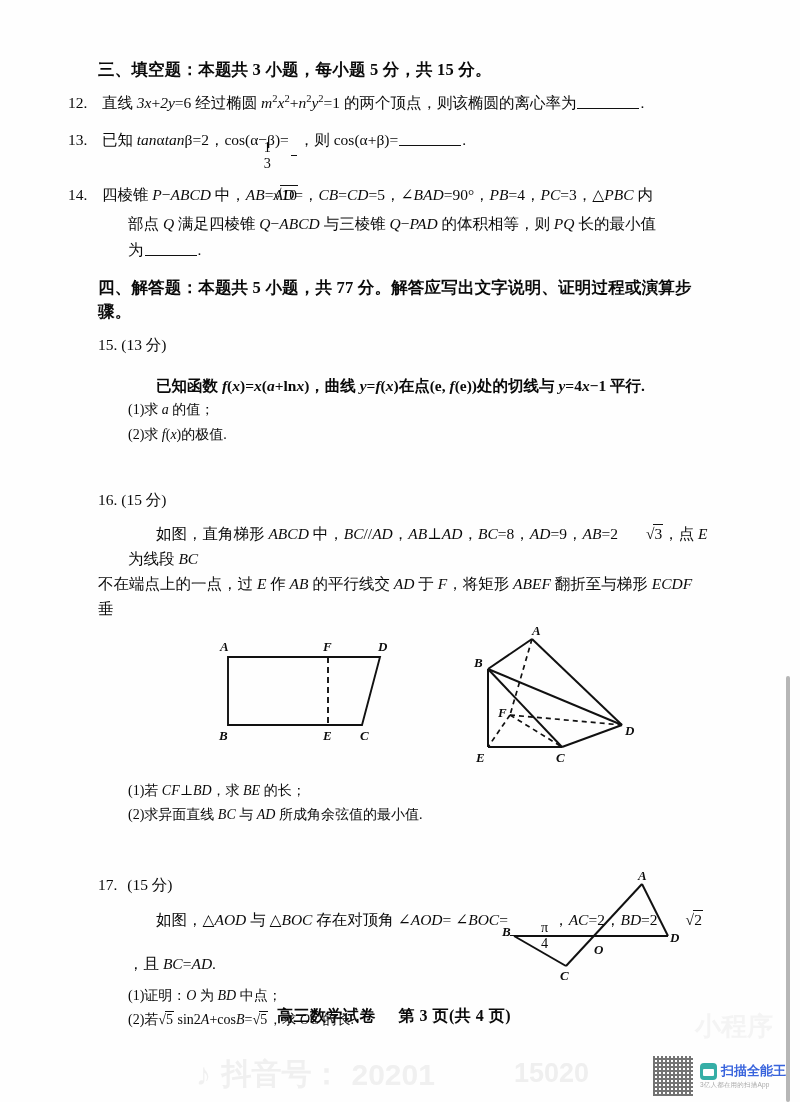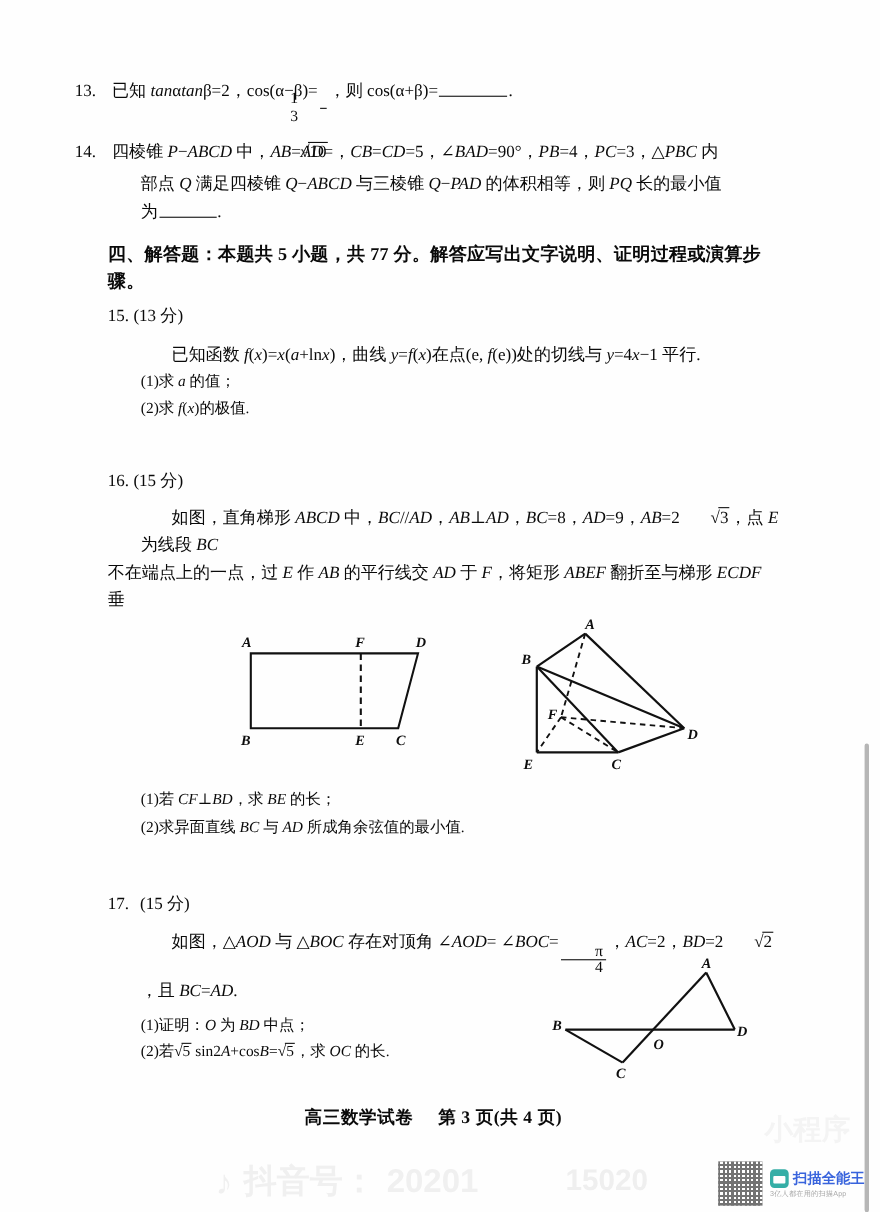--- a/index.html
+++ b/index.html
@@ -249,21 +249,28 @@
     border-radius: 2px;
   }
 </style>
 </head>
 <body>
 
 <div class="page">
 
   <div class="content">
 
-
+    <div class="sec-head">
+      <span>三、填空题：本题共 3 小题，每小题 5 分，共 15 分。</span>
+    </div>
+
+    <div class="q qline hang">
+      <span class="q-num">12.</span>
+      直线 <i>3x</i>+<i>2y</i>=6 经过椭圆 <i>m</i><sup>2</sup><i>x</i><sup>2</sup>+<i>n</i><sup>2</sup><i>y</i><sup>2</sup>=1 的两个顶点，则该椭圆的离心率为<span class="blank"></span>.
+    </div>
 
     <div class="q qline hang" style="margin-top:12px;">
       <span class="q-num">13.</span>
       已知 <i>tan</i>α<i>tan</i>β=2，cos(α−β)=<span class="frac">
           <span class="numr">1</span>
           <span class="den">3</span>
         </span>，则 cos(α+β)=<span class="blank"></span>.
     </div>
 
     <div class="q qline hang" style="margin-top:12px;">
@@ -278,21 +285,21 @@
     </div>
 
     <div class="sec-head" style="margin-top:14px;">
       <span>四、解答题：本题共 5 小题，共 77 分。解答应写出文字说明、证明过程或演算步骤。</span>
     </div>
 
     <div class="q qline" style="margin-top:6px;">
       <span class="q-num">15.</span>
       <span>(13 分)</span>
     </div>
-    <div class="qline indent-2" style="margin-top:10px;">
+    <div class="qline indent-2" style="margin-top:16px;font-weight:bold;">
       已知函数 <i>f</i>(<i>x</i>)=<i>x</i>(<i>a</i>+ln<i>x</i>)，曲线 <i>y</i>=<i>f</i>(<i>x</i>)在点(e, <i>f</i>(e))处的切线与 <i>y</i>=4<i>x</i>−1 平行.
     </div>
     <div class="sub-q">(1)求 <i>a</i> 的值；</div>
     <div class="sub-q">(2)求 <i>f</i>(<i>x</i>)的极值.</div>
 
     <div class="q qline" style="margin-top:40px;">
       <span class="q-num">16.</span>
       <span>(15 分)</span>
     </div>
     <div class="qline indent-2" style="margin-top:8px;">

